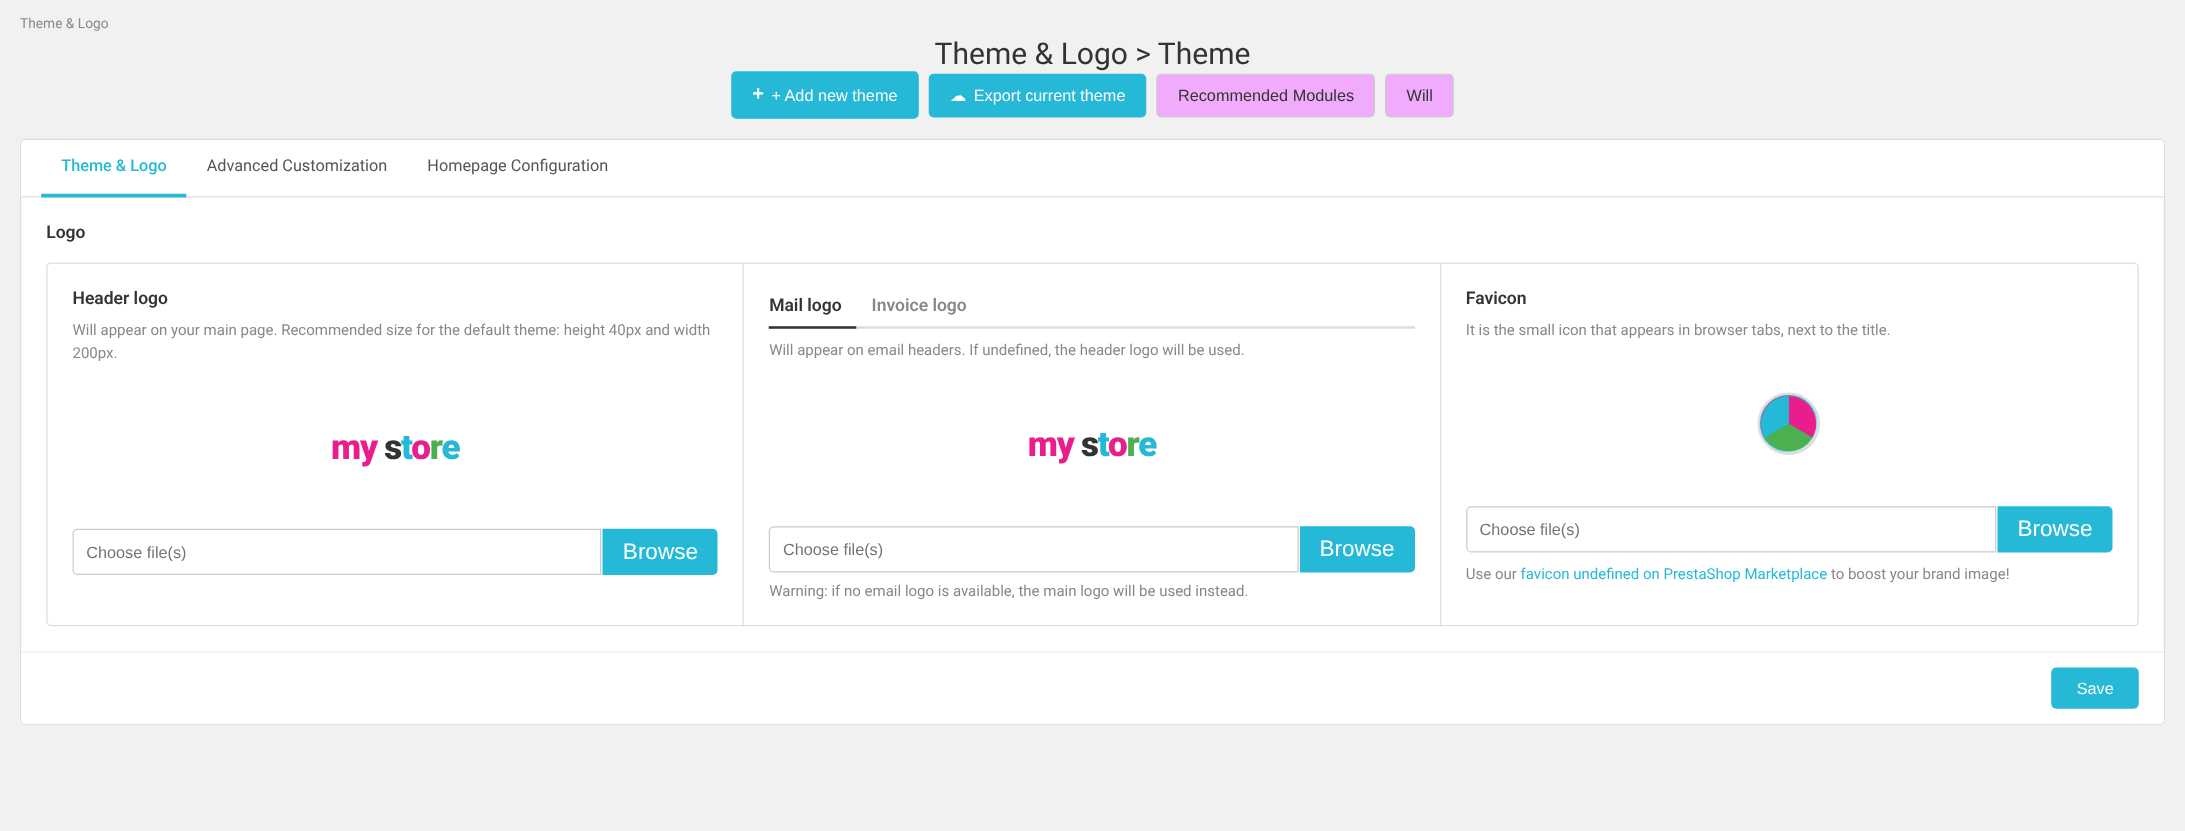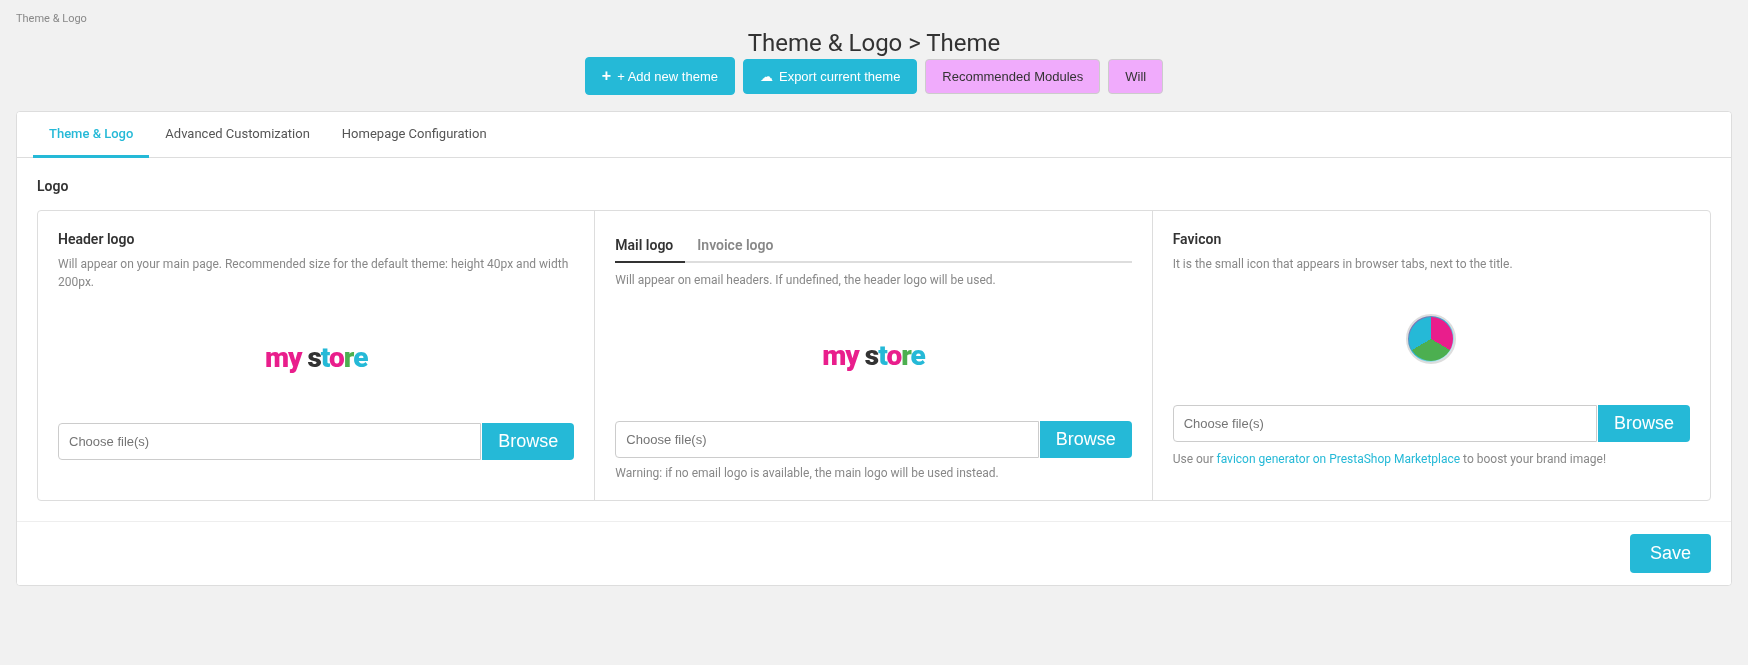--- a/index.html
+++ b/index.html
@@ -210,21 +210,21 @@
       padding: 12px 20px;
       border-top: 1px solid #eee;
       background: #fff;
     }
     .save-btn {
       background: #25b9d7;
       color: #fff;
       border: none;
       padding: 9px 20px;
       border-radius: 4px;
-      font-size: 18px;
+      font-size: 13px;
       font-weight: 500;
       cursor: pointer;
     }
     .mail-logo-tabs {
       display: flex;
       gap: 0;
       margin-bottom: 8px;
       border-bottom: 2px solid #ddd;
     }
     .mail-tab {
@@ -319,21 +319,21 @@
           <div class="favicon-preview">
             <div class="favicon-circle">
               <div class="favicon-inner"></div>
             </div>
           </div>
           <div class="file-input-group">
             <input type="text" class="file-input" readonly="" placeholder="Choose file(s)" style="">
             <button class="file-browse-btn">Browse</button>
           </div>
           <div class="info-text">
-            <span>Use our </span><a href="#" class="info-link">favicon generator on PrestaShop Marketplace</a><span> to boost your brand image!</span>
+            <span>Use our </span><a href="#" class="info-link">favicon undefined on PrestaShop Marketplace</a><span> to boost your brand image!</span>
           </div>
         </div>
 
       </div>
     </div>
 
     <div class="card-footer">
       <button class="save-btn">Save</button>
     </div>
   </div>

